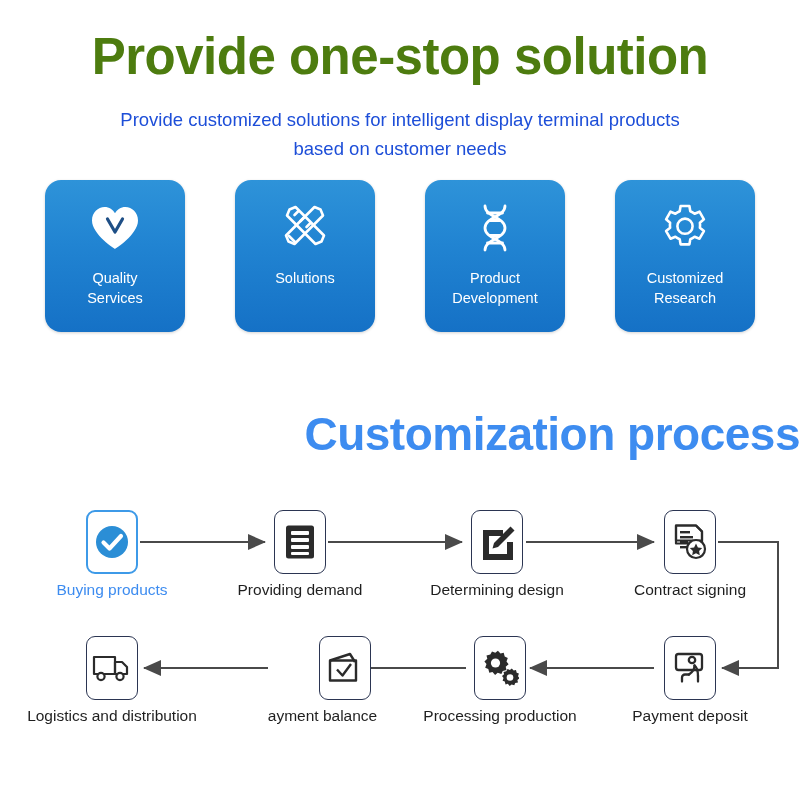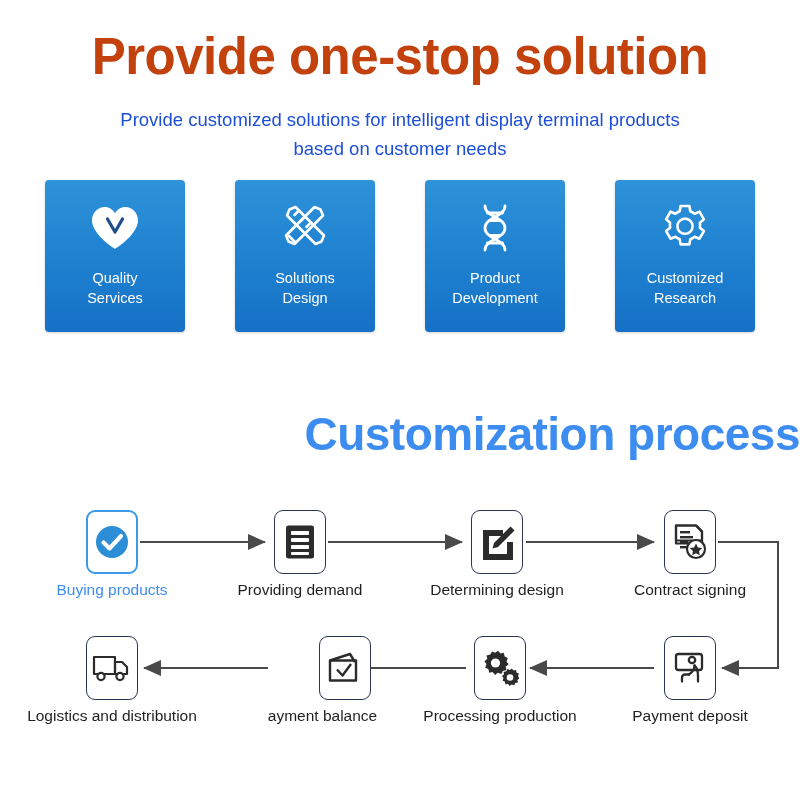--- a/index.html
+++ b/index.html
@@ -13,40 +13,40 @@
   }
   .page{position:relative;width:800px;height:800px;}
 
   
   .hero-title{
     position:absolute;left:0;top:28px;width:800px;
     text-align:center;
     font-size:51px;line-height:58px;
     font-weight:700;
     letter-spacing:-0.5px;
-    color:#c2410c;
+    color:#4d7c0f;
   }
   .hero-sub{
     position:absolute;left:60px;top:105px;width:680px;
     text-align:center;
     font-size:18.5px;line-height:29px;
     color:#1d4ed8;
     font-weight:400;
   }
   .hero-sub .l2{display:block;}
 
   
   .cards{
     position:absolute;left:45px;top:180px;
     width:710px;height:152px;
     display:flex;justify-content:space-between;
   }
   .card{
     width:140px;height:152px;
-    border-radius:4px;
+    border-radius:16px;
     background:linear-gradient(180deg,#2e93d9 0%,#2184d2 42%,#1571c6 100%);
     box-shadow:0 1px 3px rgba(0,0,0,.18);
     position:relative;
     display:flex;flex-direction:column;align-items:center;
   }
   .card-icon{
     margin-top:22px;
     width:52px;height:52px;
     display:flex;align-items:center;justify-content:center;
   }
@@ -145,21 +145,20 @@
             <path d="M20.5 18 L24.5 14"></path>
             <path d="M26.5 24 L30.5 20"></path>
 
             <path d="M40.5 6.5 L34.5 4 L6 32.5 L8.5 38.5 L14.5 41 L43 12.5 Z"></path>
             <path d="M9 33 L15.5 39.5"></path>
           </g>
         </svg>
       </div>
       <div class="card-label">
         <span>Solutions</span>
-        <span class="l2">Design</span>
       </div>
     </div>
 
     <div class="card">
       <div class="card-icon">
         <svg width="44" height="50" viewBox="0 0 44 50">
           <g fill="none" stroke="#ffffff" stroke-width="2.8" stroke-linecap="round">
             <path d="M12 3 C12 14 32 14 32 25 C32 36 12 36 12 47"></path>
             <path d="M32 3 C32 14 12 14 12 25 C12 36 32 36 32 47"></path>
             <path d="M14.5 10 L29.5 10"></path>

